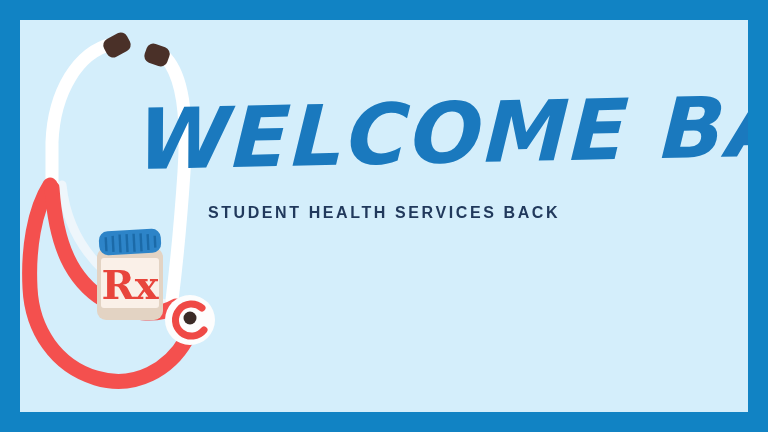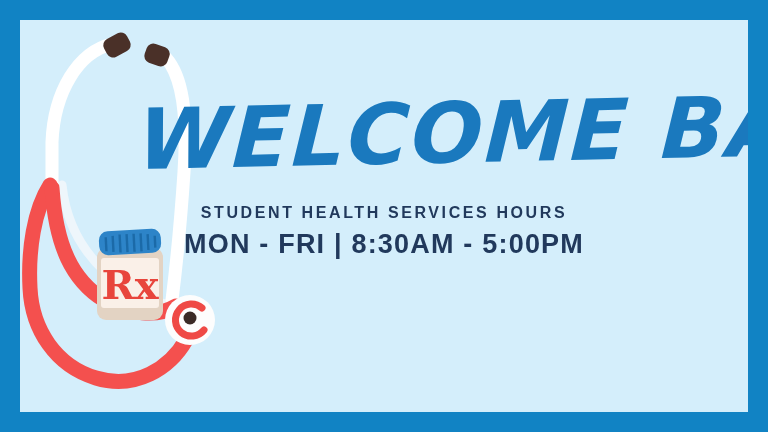--- a/index.html
+++ b/index.html
@@ -149,18 +149,17 @@
           </g>
 
           <text x="130" y="299" text-anchor="middle" font-family="DejaVu Serif, serif" font-size="40" font-weight="700" fill="#e8453c">Rx</text>
         </g>
 
       </svg>
     </div>
 
     <div id="text-block">
       <div class="headline">WELCOME BACK!</div>
-      <div class="subline-1">STUDENT HEALTH SERVICES HOURS</div>
-      <div class="subline-2">MON - FRI | 8:30AM - 5:00PM</div>
+      <div class="subline-1">STUDENT HEALTH SERVICES BACK</div>
     </div>
 
   </div>
 </div>
 
 </body></html>

